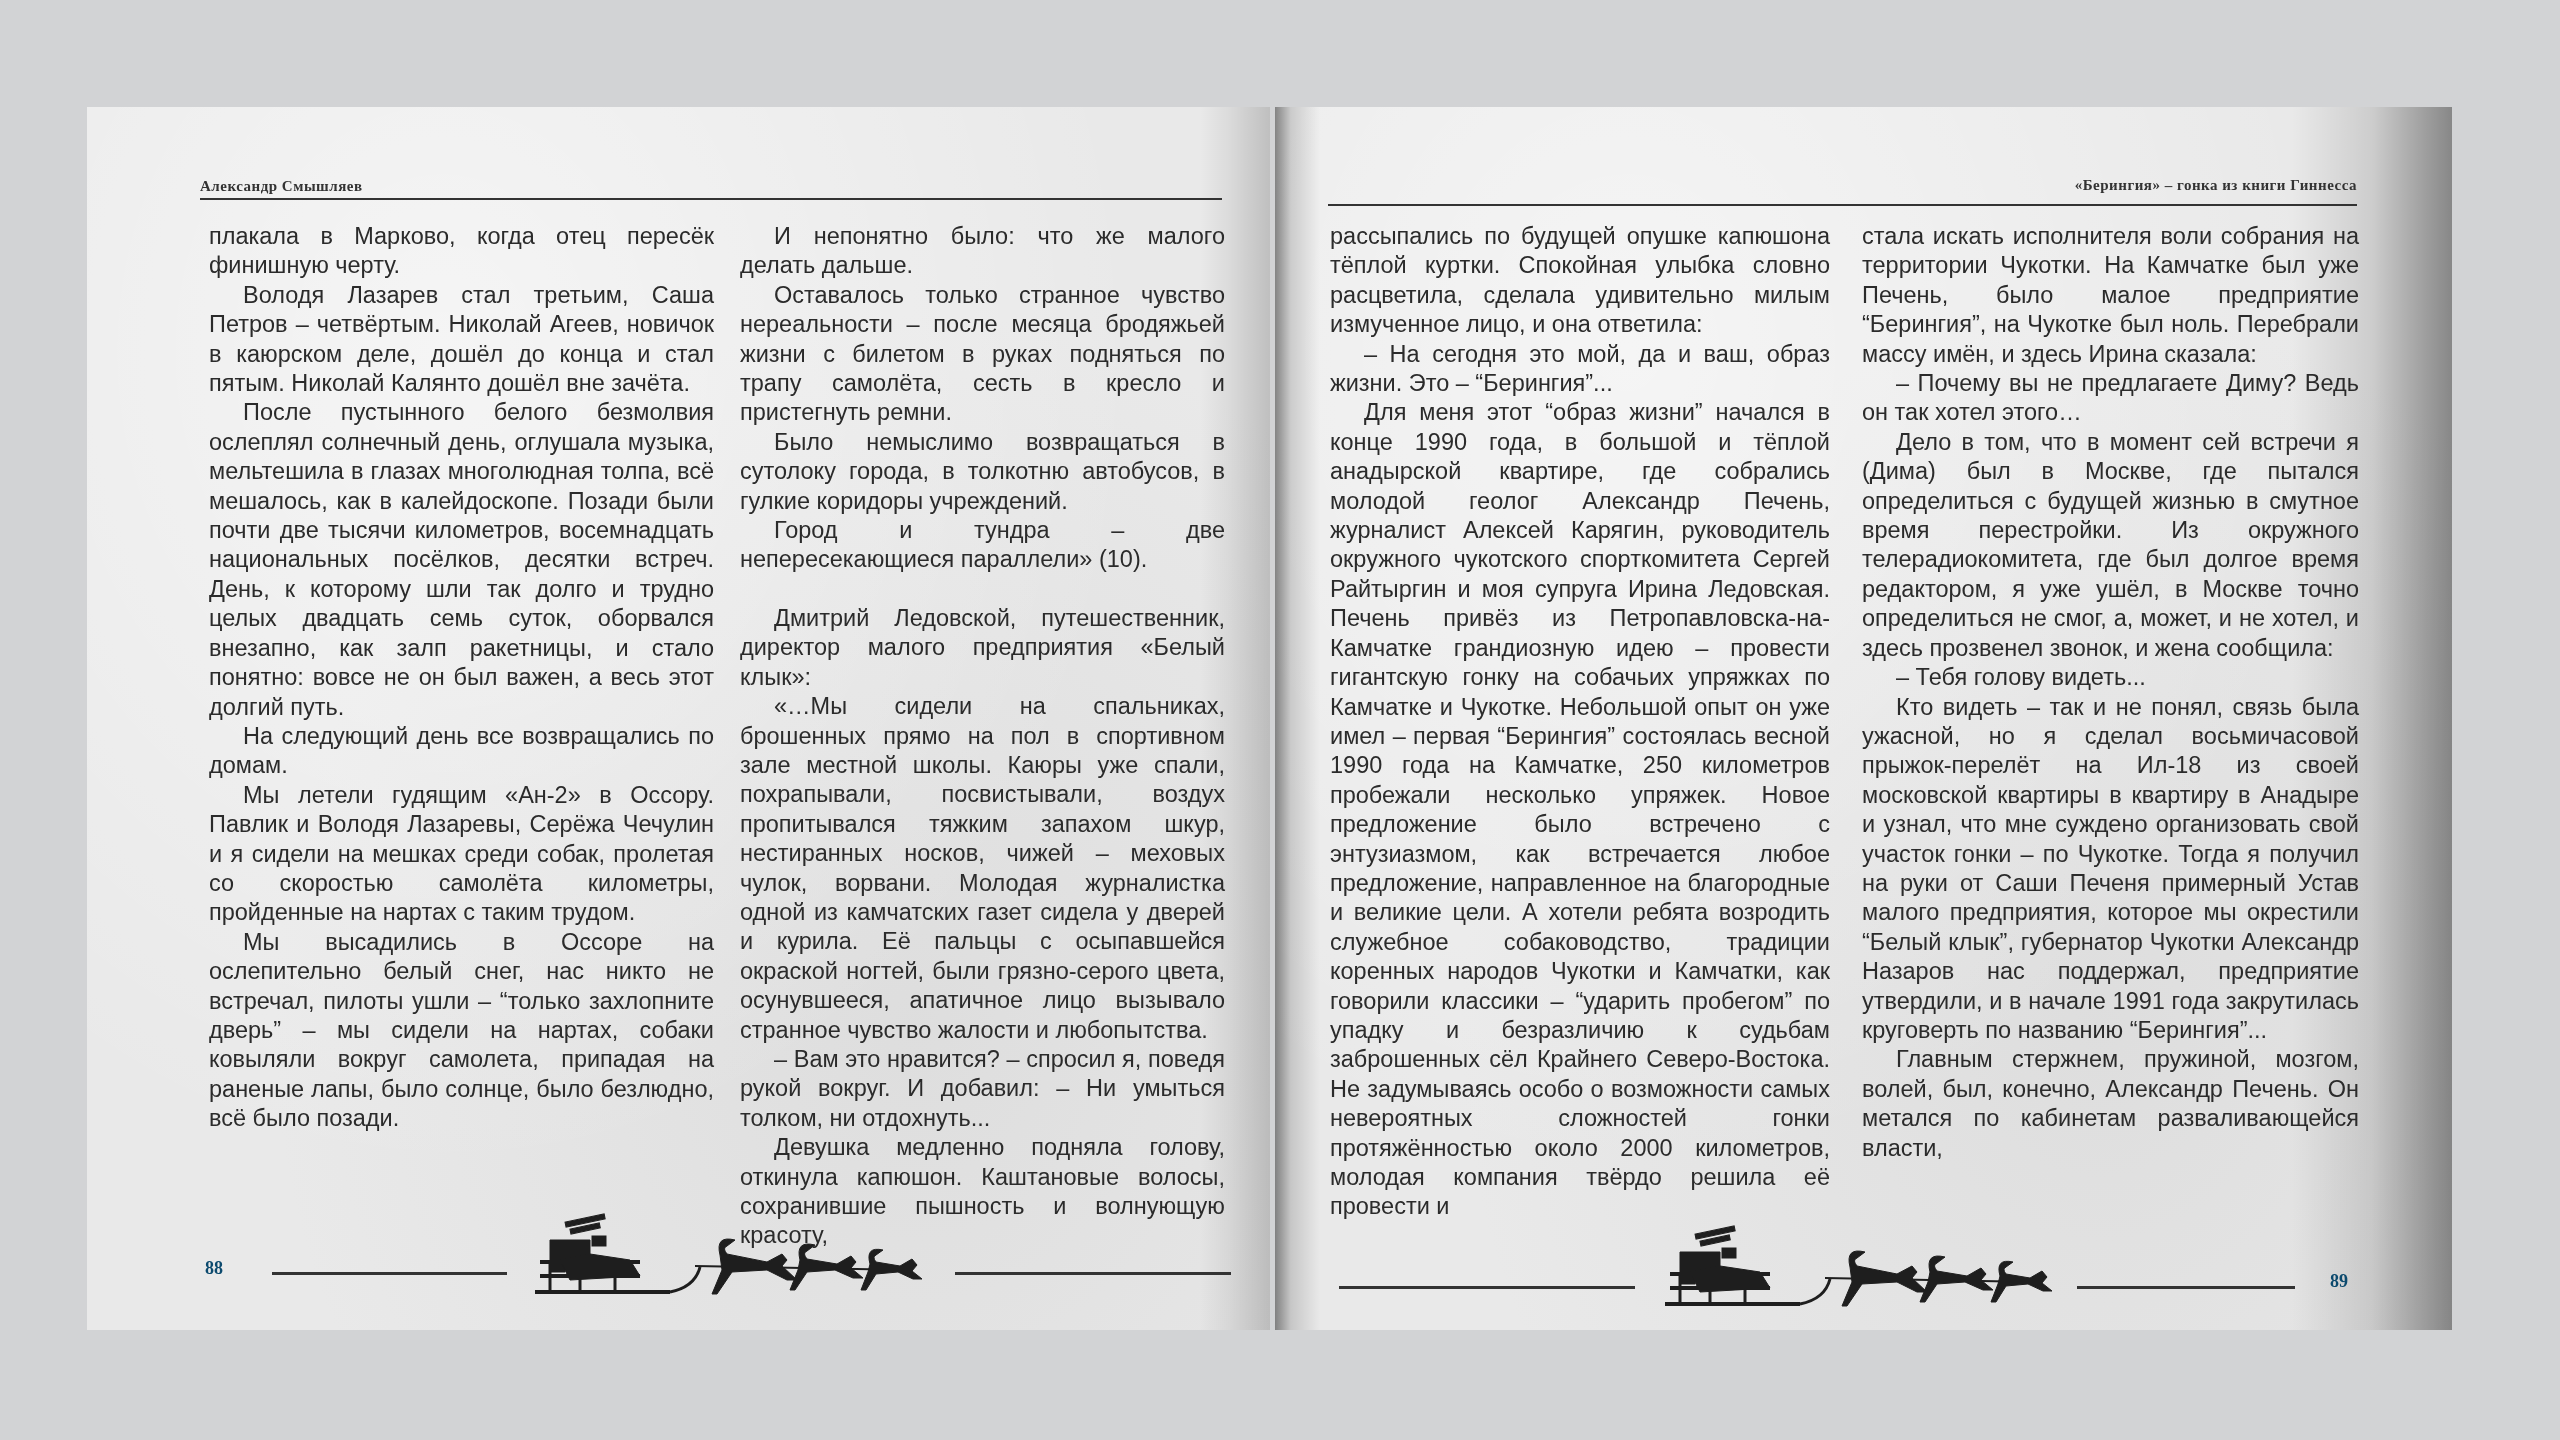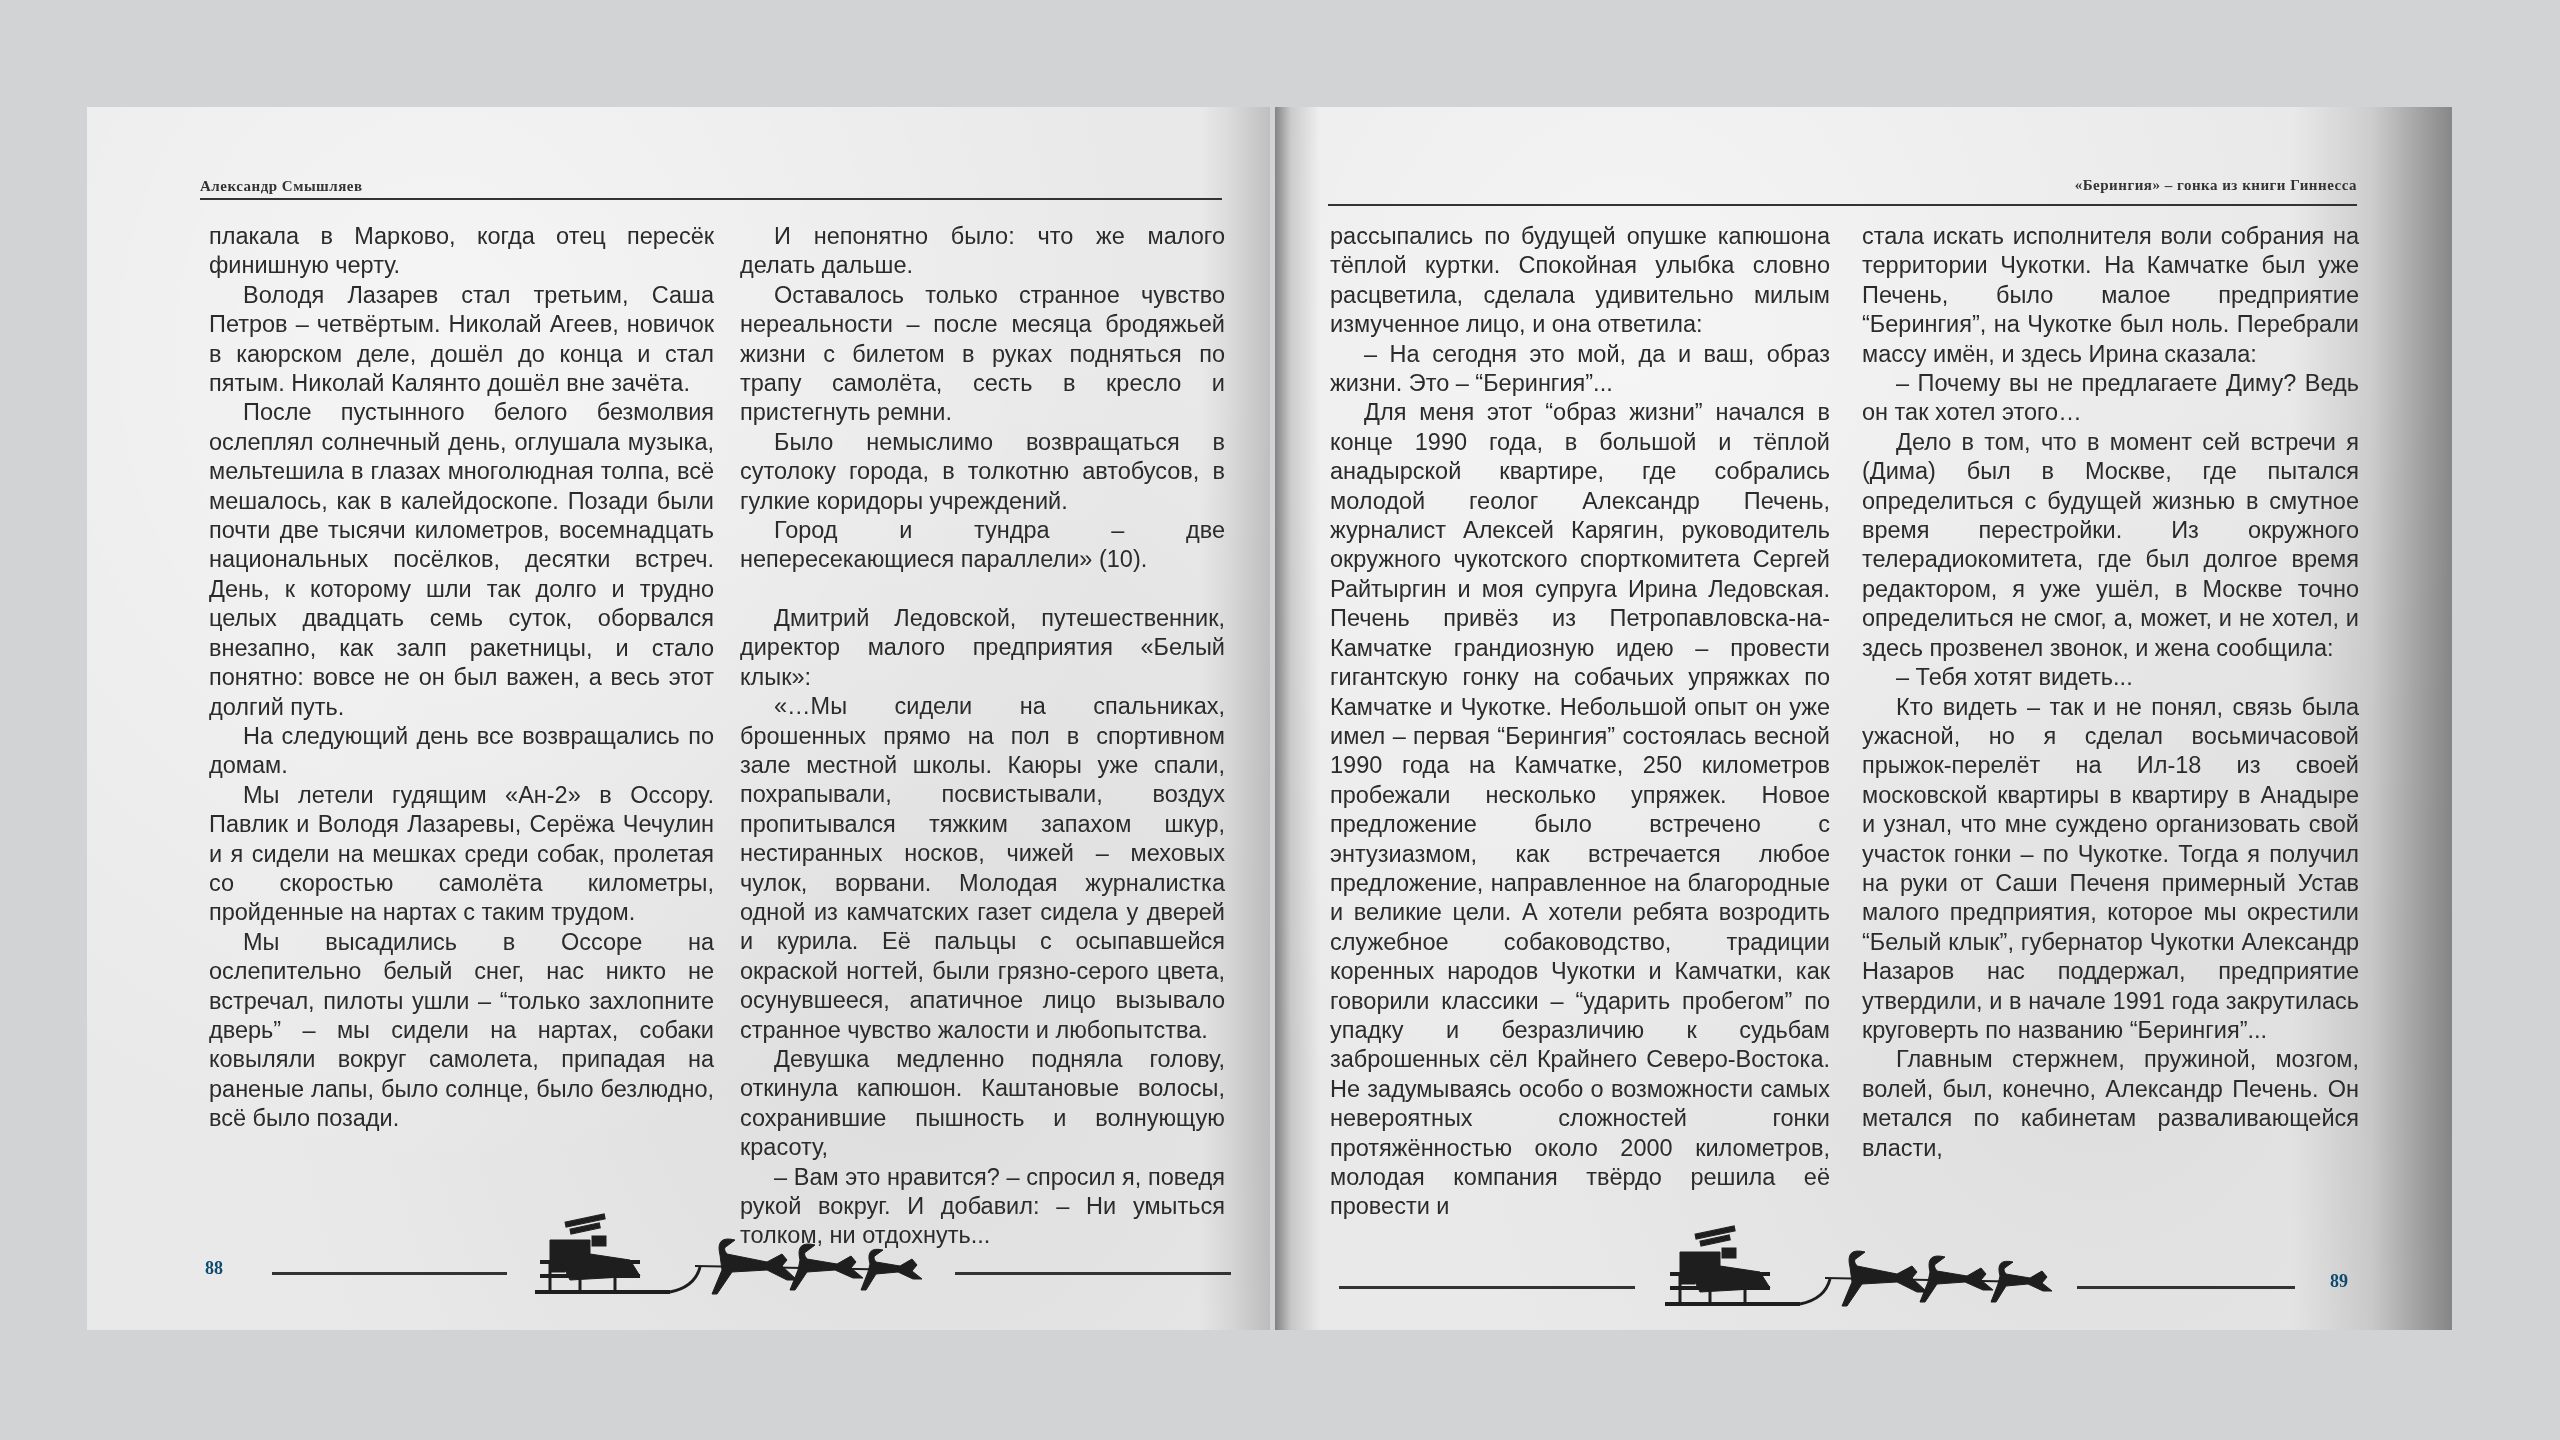--- a/index.html
+++ b/index.html
@@ -72,33 +72,33 @@
     <p class="ind">Мы высадились в Оссоре на ослепительно белый снег, нас никто не встречал, пилоты ушли – “только захлопните дверь” – мы сидели на нартах, собаки ковыляли вокруг самолета, припадая на раненые лапы, было солнце, было безлюдно, всё было позади.</p>
   </div>
 <div class="col" id="col-l1" style="left:740px; top:222px; width:485px;">
     <p class="ind">И непонятно было: что же малого делать дальше.</p>
     <p class="ind">Оставалось только странное чувство нереальности – после месяца бродяжьей жизни с билетом в руках подняться по трапу самолёта, сесть в кресло и пристегнуть ремни.</p>
     <p class="ind">Было немыслимо возвращаться в сутолоку города, в толкотню автобусов, в гулкие коридоры учреждений.</p>
     <p class="ind">Город и тундра – две непересекающиеся параллели» (10).</p>
     <div class="gap"></div>
     <p class="ind">Дмитрий Ледовской, путешественник, директор малого предприятия «Белый клык»:</p>
     <p class="ind">«…Мы сидели на спальниках, брошенных прямо на пол в спортивном зале местной школы. Каюры уже спали, похрапывали, посвистывали, воздух пропитывался тяжким запахом шкур, нестиранных носков, чижей – меховых чулок, ворвани. Молодая журналистка одной из камчатских газет сидела у дверей и курила. Её пальцы с осыпавшейся окраской ногтей, были грязно-серого цвета, осунувшееся, апатичное лицо вызывало странное чувство жалости и любопытства.</p>
+    <p class="ind">– Вам это нравится? – спросил я, поведя рукой вокруг. И добавил: – Ни умыться толком, ни отдохнуть...</p>
     <p class="ind">Девушка медленно подняла голову, откинула капюшон. Каштановые волосы, сохранившие пышность и волнующую красоту,</p>
-    <p class="ind">– Вам это нравится? – спросил я, поведя рукой вокруг. И добавил: – Ни умыться толком, ни отдохнуть...</p>
   </div>
 <div class="col" id="col-r0" style="left:1330px; top:222px; width:500px;">
     <p>рассыпались по будущей опушке капюшона тёплой куртки. Спокойная улыбка словно расцветила, сделала удивительно милым измученное лицо, и она ответила:</p>
     <p class="ind">– На сегодня это мой, да и ваш, образ жизни. Это – “Берингия”...</p>
     <p class="ind">Для меня этот “образ жизни” начался в конце 1990 года, в большой и тёплой анадырской квартире, где собрались молодой геолог Александр Печень, журналист Алексей Карягин, руководитель окружного чукотского спорткомитета Сергей Райтыргин и моя супруга Ирина Ледовская. Печень привёз из Петропавловска-на-Камчатке грандиозную идею – провести гигантскую гонку на собачьих упряжках по Камчатке и Чукотке. Небольшой опыт он уже имел – первая “Берингия” состоялась весной 1990 года на Камчатке, 250 километров пробежали несколько упряжек. Новое предложение было встречено с энтузиазмом, как встречается любое предложение, направленное на благородные и великие цели. А хотели ребята возродить служебное собаководство, традиции коренных народов Чукотки и Камчатки, как говорили классики – “ударить пробегом” по упадку и безразличию к судьбам заброшенных сёл Крайнего Северо-Востока. Не задумываясь особо о возможности самых невероятных сложностей гонки протяжённостью около 2000 километров, молодая компания твёрдо решила её провести и</p>
   </div>
 <div class="col" id="col-r1" style="left:1862px; top:222px; width:497px;">
     <p>стала искать исполнителя воли собрания на территории Чукотки. На Камчатке был уже Печень, было малое предприятие “Берингия”, на Чукотке был ноль. Перебрали массу имён, и здесь Ирина сказала:</p>
     <p class="ind">– Почему вы не предлагаете Диму? Ведь он так хотел этого…</p>
     <p class="ind">Дело в том, что в момент сей встречи я (Дима) был в Москве, где пытался определиться с будущей жизнью в смутное время перестройки. Из окружного телерадиокомитета, где был долгое время редактором, я уже ушёл, в Москве точно определиться не смог, а, может, и не хотел, и здесь прозвенел звонок, и жена сообщила:</p>
-    <p class="ind">– Тебя хотят видеть...</p>
+    <p class="ind">– Тебя голову видеть...</p>
     <p class="ind">Кто видеть – так и не понял, связь была ужасной, но я сделал восьмичасовой прыжок-перелёт на Ил-18 из своей московской квартиры в квартиру в Анадыре и узнал, что мне суждено организовать свой участок гонки – по Чукотке. Тогда я получил на руки от Саши Печеня примерный Устав малого предприятия, которое мы окрестили “Белый клык”, губернатор Чукотки Александр Назаров нас поддержал, предприятие утвердили, и в начале 1991 года закрутилась круговерть по названию “Берингия”...</p>
     <p class="ind">Главным стержнем, пружиной, мозгом, волей, был, конечно, Александр Печень. Он метался по кабинетам разваливающейся власти,</p>
   </div>
 
 <div class="pagenum" style="left:205px; top:1258px;">88</div>
 <div class="footline" style="left:272px; top:1272px; width:235px;"></div>
 <svg class="sled" style="left:520px; top:1210px;" width="420" height="90" viewBox="0 0 420 90">
   <g fill="#1e1e1e" stroke="#1e1e1e">
     <rect x="45" y="8" width="40" height="5" transform="rotate(-12 65 10)"></rect>
     <rect x="50" y="16" width="30" height="5" transform="rotate(-12 65 18)"></rect>

